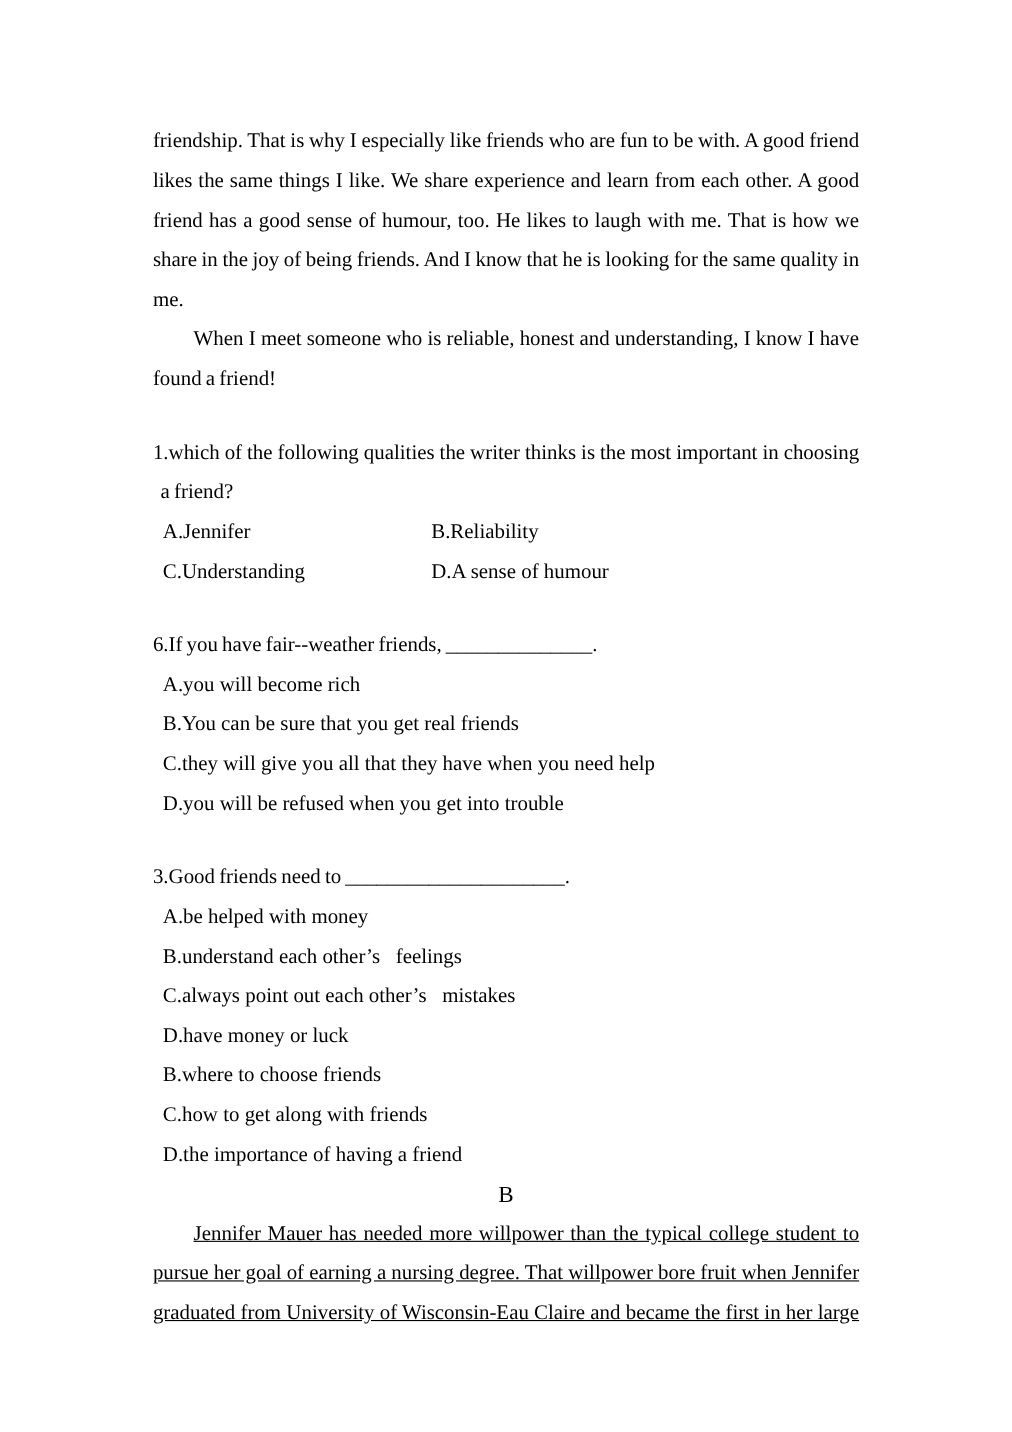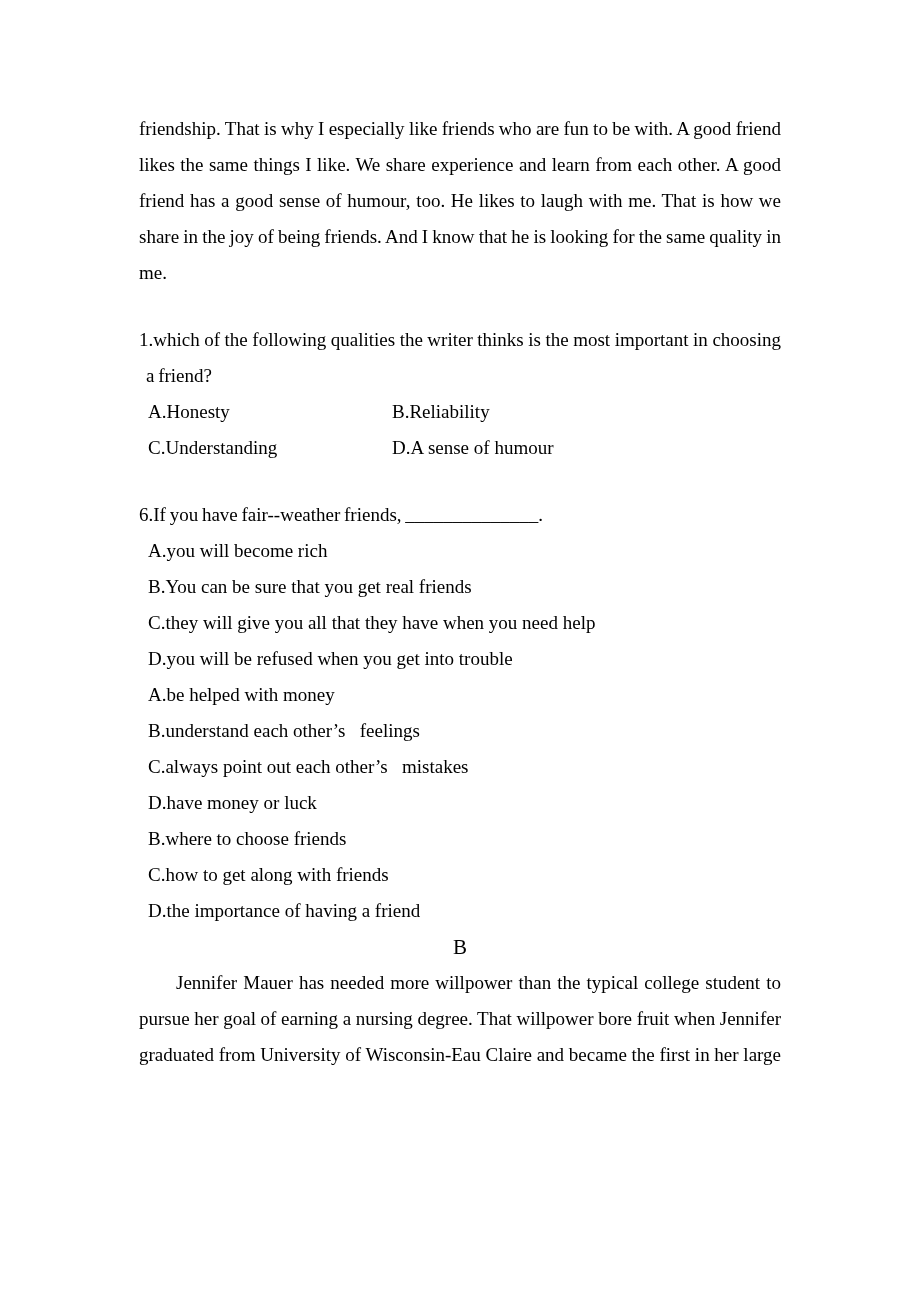--- a/index.html
+++ b/index.html
@@ -49,47 +49,50 @@
   .opt-row .col2 { flex: 1; white-space: pre-wrap; }
   .section-heading {
     text-align: center;
     font-size: 21px;
     line-height: 36px;
   }
   .just-last {
     text-align: justify;
     text-align-last: justify;
     word-spacing: -1px;
+    text-decoration: underline;
   }
 </style>
 </head>
 <body>
 
 <div class="page">
 
   <p class="just">friendship. That is why I especially like friends who are fun to be with. A good friend likes the same things I like. We share experience and learn from each other. A good friend has a good sense of humour, too. He likes to laugh with me. That is how we share in the joy of being friends. And I know that he is looking for the same quality in me.</p>
 
+  <p class="just indent">When I meet someone who is reliable, honest and understanding, I know I have found a friend!</p>
 
   <p class="question">1.which of the following qualities the writer thinks is the most important in choosing a friend?</p>
 
   <div class="opt-row">
-    <span class="col1">A.Honesty</span>
+    <span class="col1">A.Jennifer</span>
     <span class="col2">B.Reliability</span>
   </div>
   <div class="opt-row">
     <span class="col1">C.Understanding</span>
     <span class="col2">D.A sense of humour</span>
   </div>
 
   <p class="question">6.If you have fair--weather friends, ______________.</p>
   <p class="opt">A.you will become rich</p>
   <p class="opt">B.You can be sure that you get real friends</p>
   <p class="opt">C.they will give you all that they have when you need help</p>
   <p class="opt">D.you will be refused when you get into trouble</p>
 
+  <p class="question">3.Good friends need to _____________________.</p>
   <p class="opt">A.be helped with money</p>
   <p class="opt">B.understand each other’s   feelings</p>
   <p class="opt">C.always point out each other’s   mistakes</p>
   <p class="opt">D.have money or luck</p>
 
   <p class="opt">B.where to choose friends</p>
   <p class="opt">C.how to get along with friends</p>
   <p class="opt">D.the importance of having a friend</p>
 
   <p class="section-heading">B</p>

